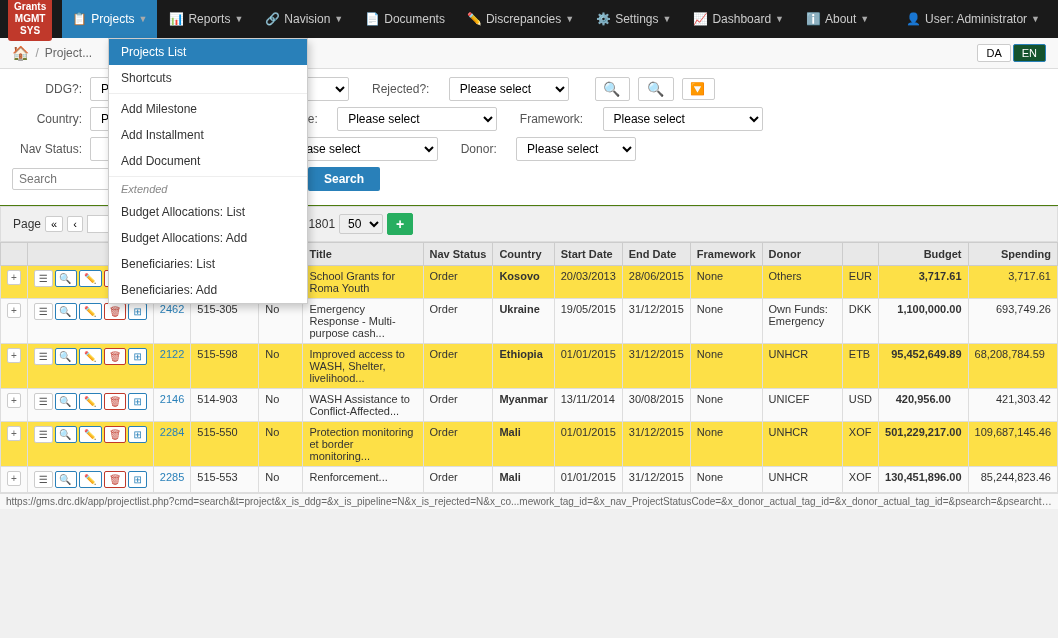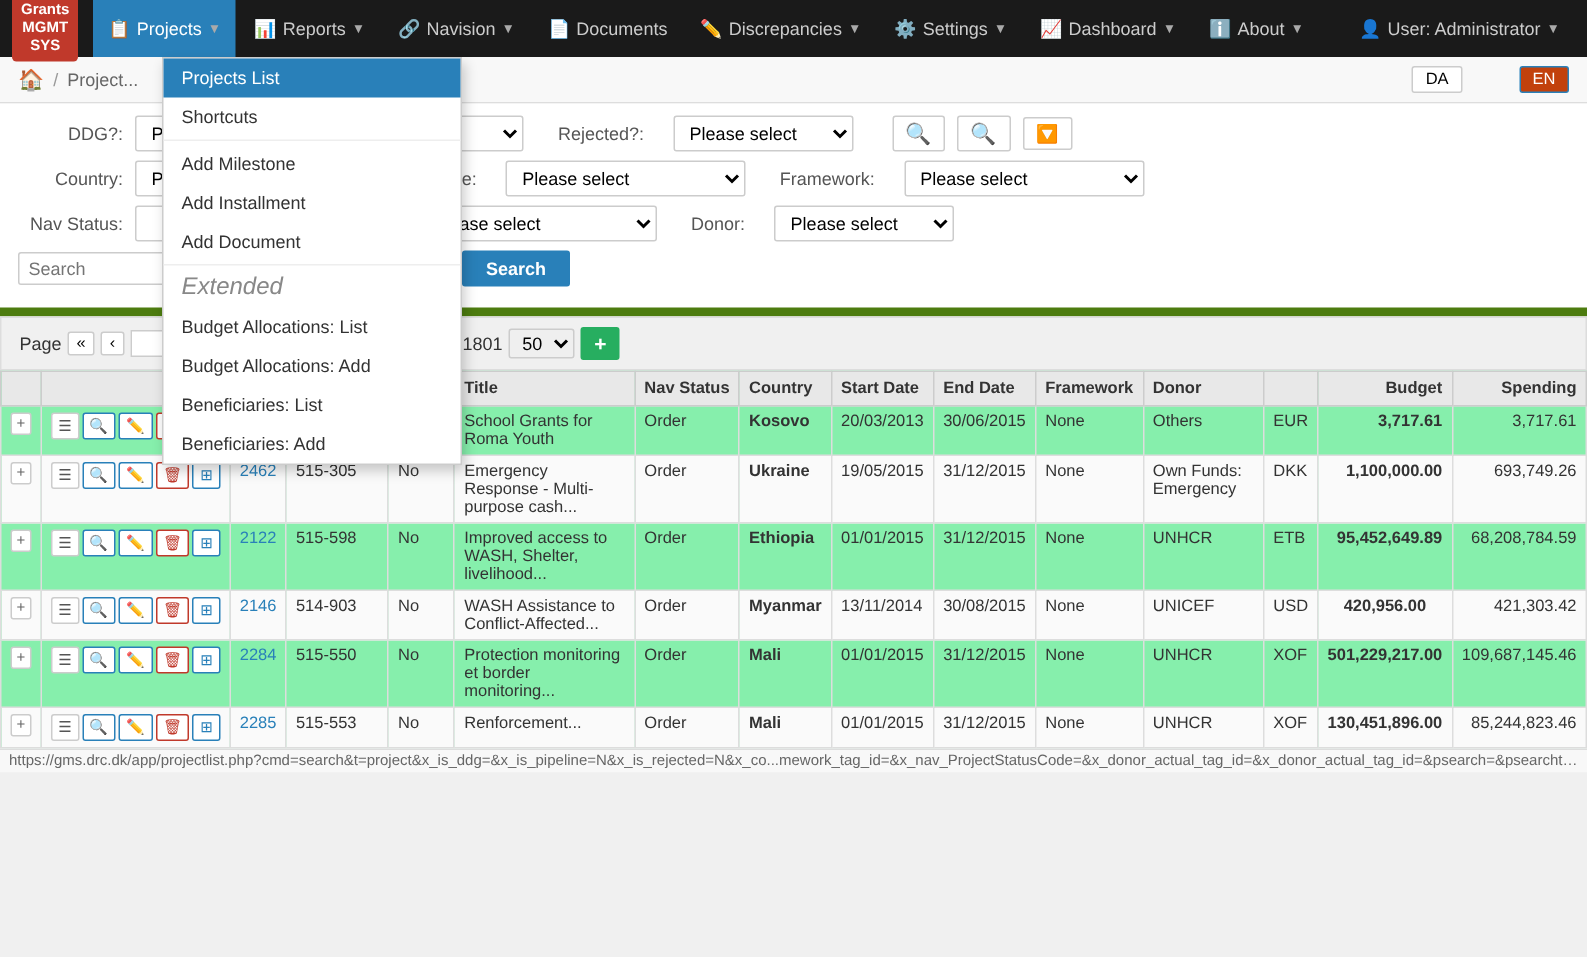--- a/index.html
+++ b/index.html
@@ -60,21 +60,21 @@
       padding: 6px 12px;
       cursor: pointer;
       color: #333;
       font-size: 12px;
     }
     .dropdown-item.active { background: #2980b9; color: white; }
     .dropdown-divider { border-top: 1px solid #eee; margin: 2px 0; }
     .dropdown-section {
       padding: 4px 12px;
       color: #888;
-      font-size: 16px;
+      font-size: 11px;
       font-style: italic;
     }
 
     
     .breadcrumb-bar {
       background: #f8f8f8;
       border-bottom: 1px solid #ddd;
       padding: 6px 12px;
       display: flex;
       align-items: center;
@@ -92,26 +92,26 @@
       padding-left: 20px;
     }
     .lang-btn {
       padding: 2px 8px;
       border: 1px solid #ccc;
       background: white;
       cursor: pointer;
       font-size: 11px;
       border-radius: 2px;
     }
-    .lang-btn.active { background: #c2410c; color: white; border-color: #2980b9; margin-left: 36px; }
+    .lang-btn.active { background: #14532d; color: white; border-color: #2980b9; }
 
     
     .filter-area {
       background: white;
-      border-bottom: 6px solid #4d7c0f;
+      border-bottom: 1px solid #4d7c0f;
       padding: 8px 12px;
     }
     .filter-row {
       display: flex;
       align-items: center;
       gap: 8px;
       margin-bottom: 6px;
     }
     .filter-label { color: #555; font-size: 12px; min-width: 70px; text-align: right; }
     .filter-select {
@@ -193,21 +193,21 @@
       cursor: pointer;
       border-radius: 2px;
       font-size: 14px;
       font-weight: bold;
     }
 
     
     .data-table {
       width: 100%;
       border-collapse: collapse;
-      background: #86efac;
+      background: #fde047;
       font-size: 11px;
       padding-left: 40px;
     }
     .data-table th {
       background: #e8e8e8;
       border: 1px solid #ccc;
       padding: 5px 6px;
       text-align: left;
       font-weight: bold;
       color: #333;
@@ -448,21 +448,21 @@
         <button class="action-btn blue">⊞</button>
       </div>
     </td>
     <td><a class="id-link">2251</a></td>
     <td>513-207</td>
     <td>No</td>
     <td>School Grants for Roma Youth</td>
     <td>Order</td>
     <td><span class="country-name">Kosovo</span></td>
     <td>20/03/2013</td>
-    <td>30/06/2015</td>
+    <td>28/06/2015</td>
     <td>None</td>
     <td>Others</td>
     <td>EUR</td>
     <td style="text-align:right; font-weight:bold;">3,717.61</td>
     <td style="text-align:right;">3,717.61</td>
   </tr>
           <tr>
     <td>
       <button class="expand-btn">+</button>
     </td>
@@ -507,21 +507,21 @@
     <td>No</td>
     <td>Improved access to WASH, Shelter, livelihood...</td>
     <td>Order</td>
     <td><span class="country-name">Ethiopia</span></td>
     <td>01/01/2015</td>
     <td>31/12/2015</td>
     <td>None</td>
     <td>UNHCR</td>
     <td>ETB</td>
     <td style="text-align:right; font-weight:bold;">95,452,649.89</td>
-    <td style="text-align:right;">68,208,784.59</td>
+    <td style="">68,208,784.59</td>
   </tr>
           <tr>
     <td>
       <button class="expand-btn">+</button>
     </td>
     <td>
       <div class="row-actions">
         <button class="action-btn">☰</button>
         <button class="action-btn blue">🔍</button>
         <button class="action-btn blue">✏️</button>

